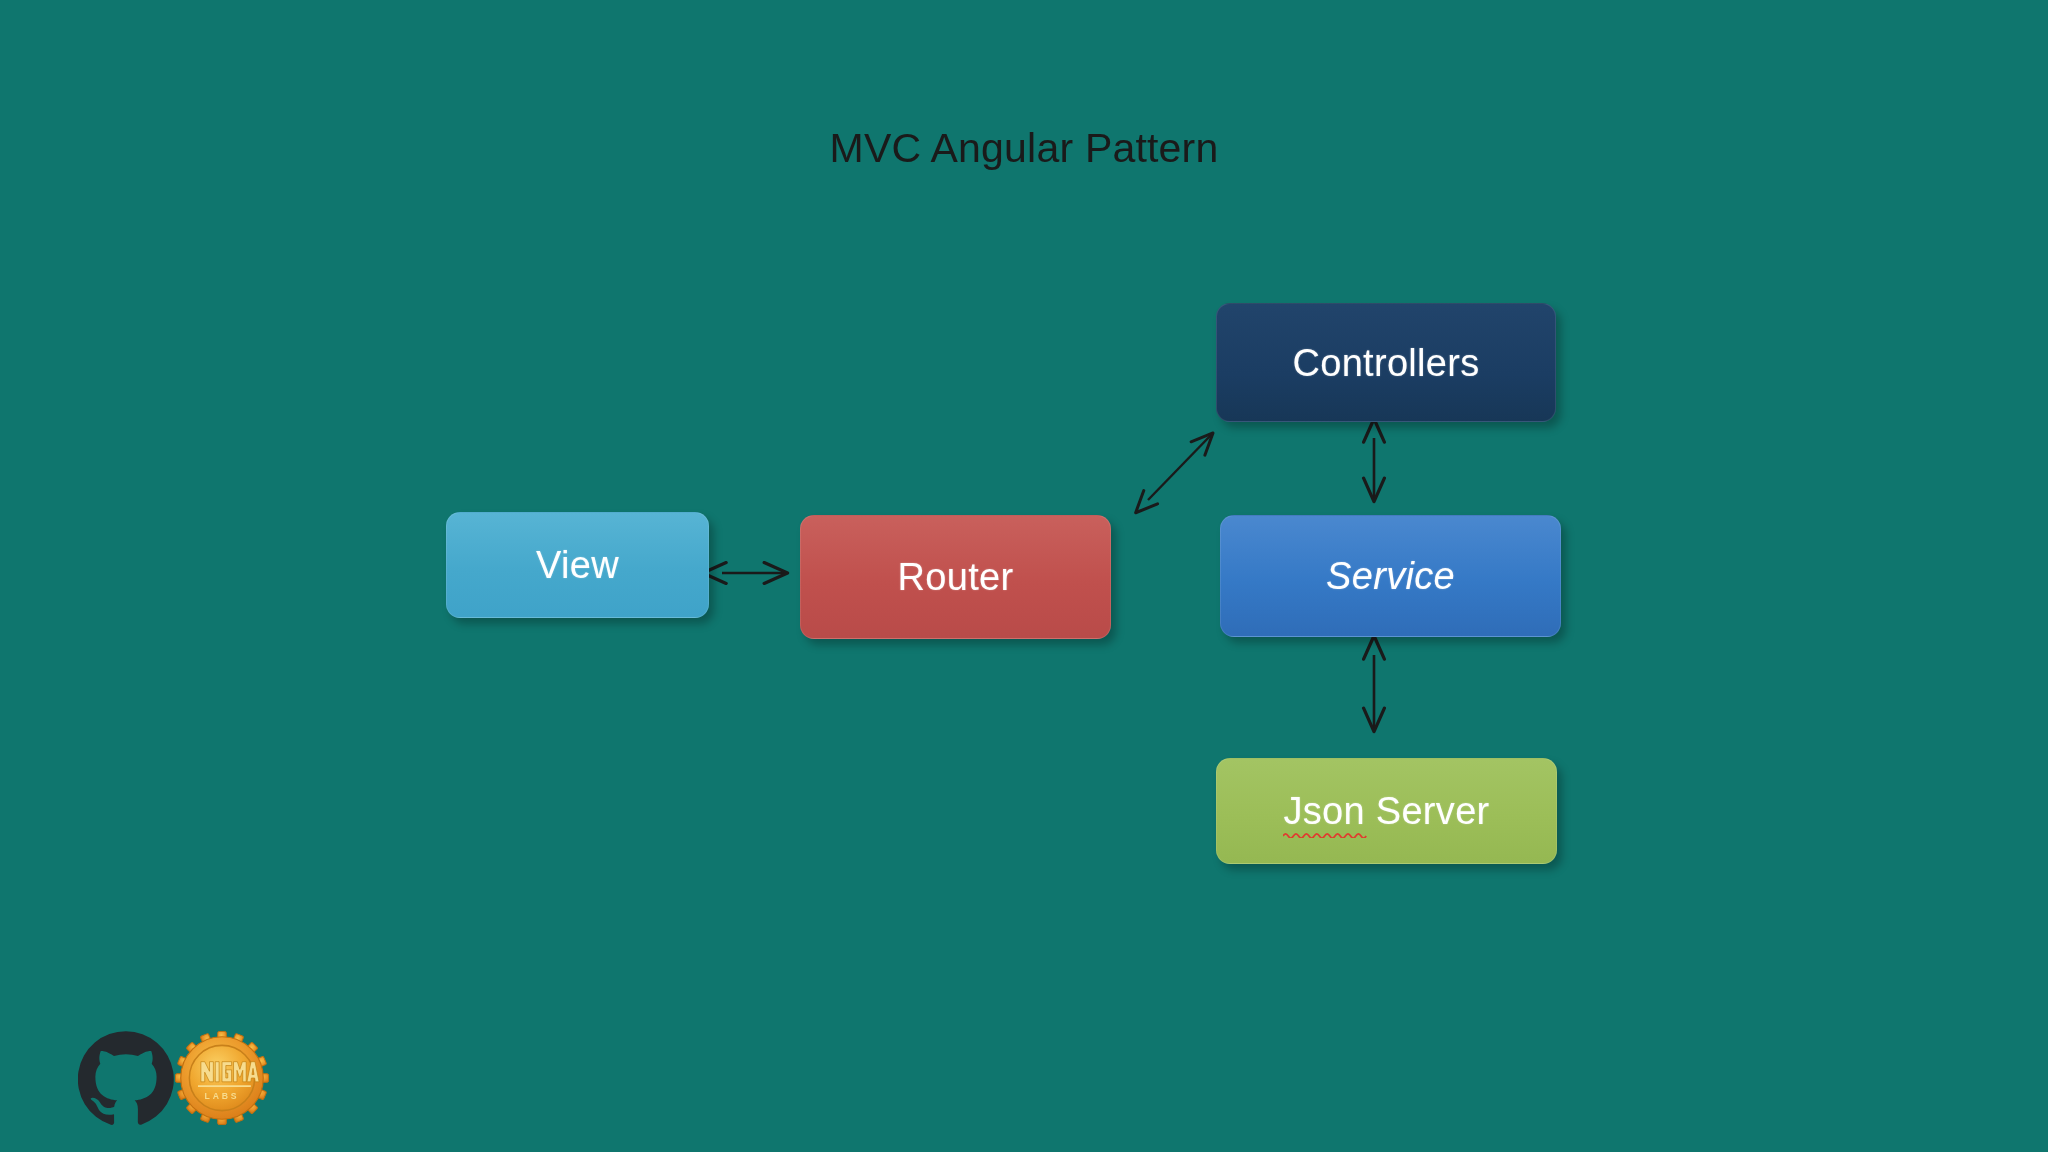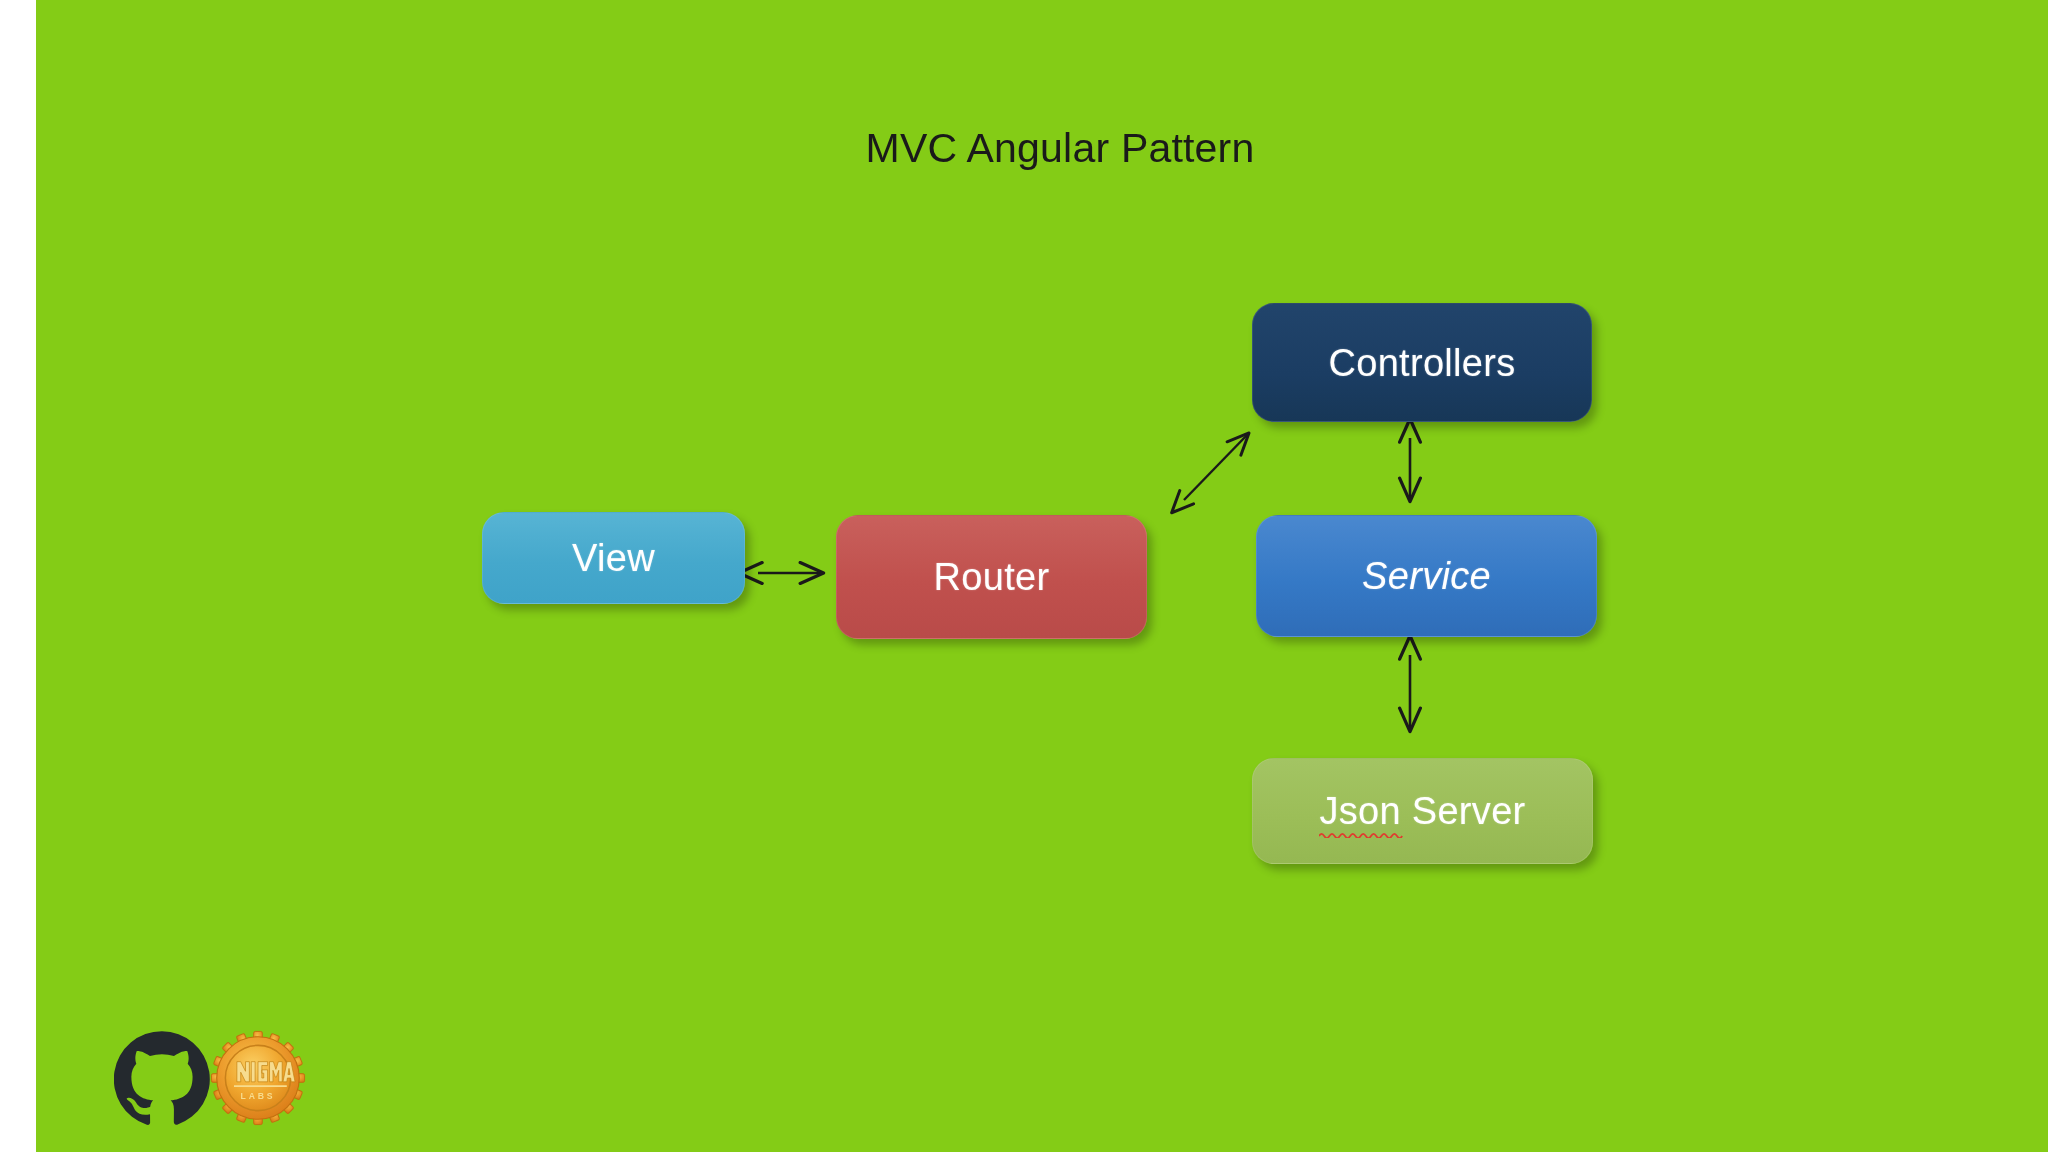--- a/index.html
+++ b/index.html
@@ -12,22 +12,21 @@
     height: 1152px;
     position: relative;
     overflow: hidden;
     font-family: "Liberation Sans", sans-serif;
     -webkit-font-smoothing: antialiased;
   }
 
   #slide {
     position: absolute;
     inset: 0;
-    background: #84cc16;
-    margin-left: 36px;
+    background: #0f766e;
   }
 
   
   #slide-title {
     position: absolute;
     left: 0;
     top: 125px;
     width: 2048px;
     text-align: center;
     font-size: 41px;
@@ -41,21 +40,21 @@
   #diagram {
     position: absolute;
     left: 0;
     top: 0;
     width: 2048px;
     height: 1152px;
   }
 
   .node {
     position: absolute;
-    border-radius: 22px;
+    border-radius: 14px;
     display: flex;
     align-items: center;
     justify-content: center;
     box-sizing: border-box;
     box-shadow: 5px 6px 9px rgba(0,0,0,0.26);
     border: 1px solid rgba(255,255,255,0.10);
   }
   .node .node-label {
     color: #ffffff;
     font-size: 38px;
@@ -65,21 +64,21 @@
     text-shadow: 0 0 2px rgba(255,255,255,0.35);
     white-space: nowrap;
     position: relative;
   }
 
   
   #node-view {
     left: 446px;
     top: 512px;
     width: 263px;
-    height: 92px;
+    height: 106px;
     background: linear-gradient(180deg, #57b4d4 0%, #45a8cc 55%, #3fa3c9 100%);
   }
   
   #node-router {
     left: 800px;
     top: 515px;
     width: 311px;
     height: 124px;
     background: linear-gradient(180deg, #c9605c 0%, #c0504d 55%, #b94b49 100%);
   }

